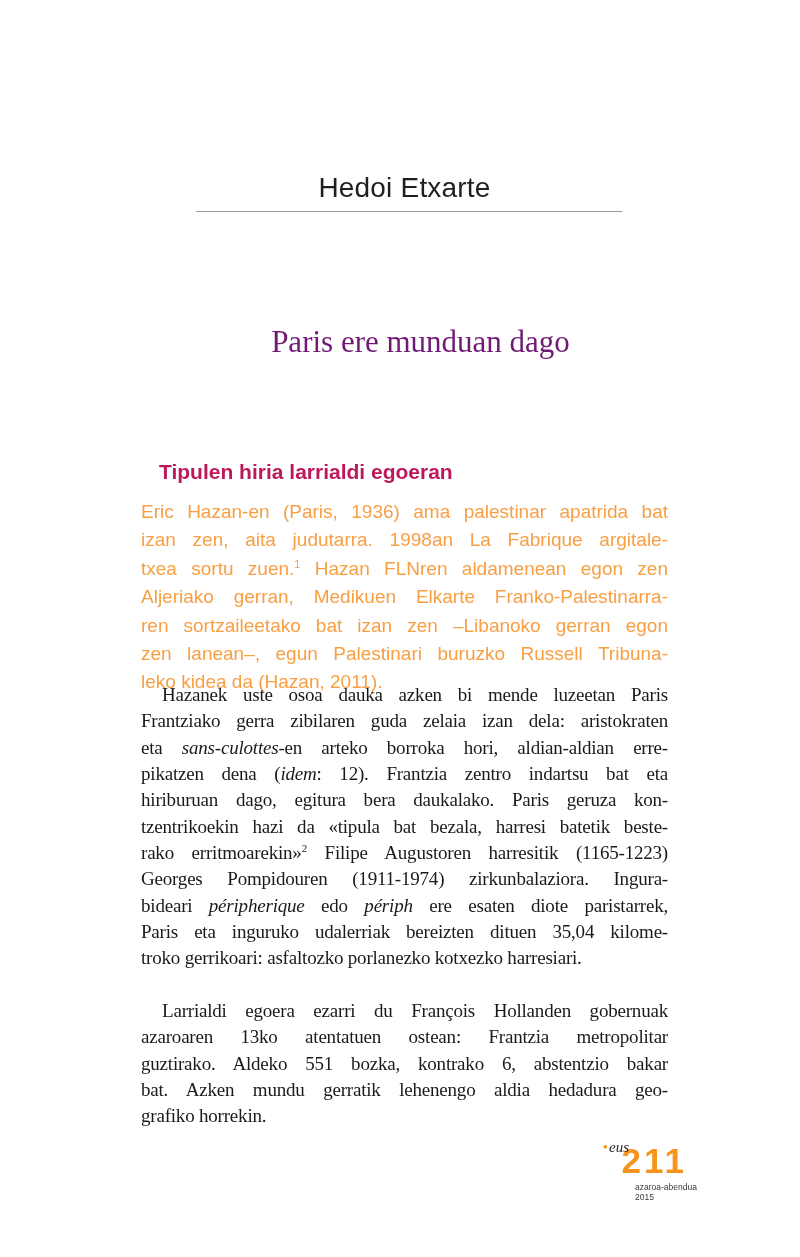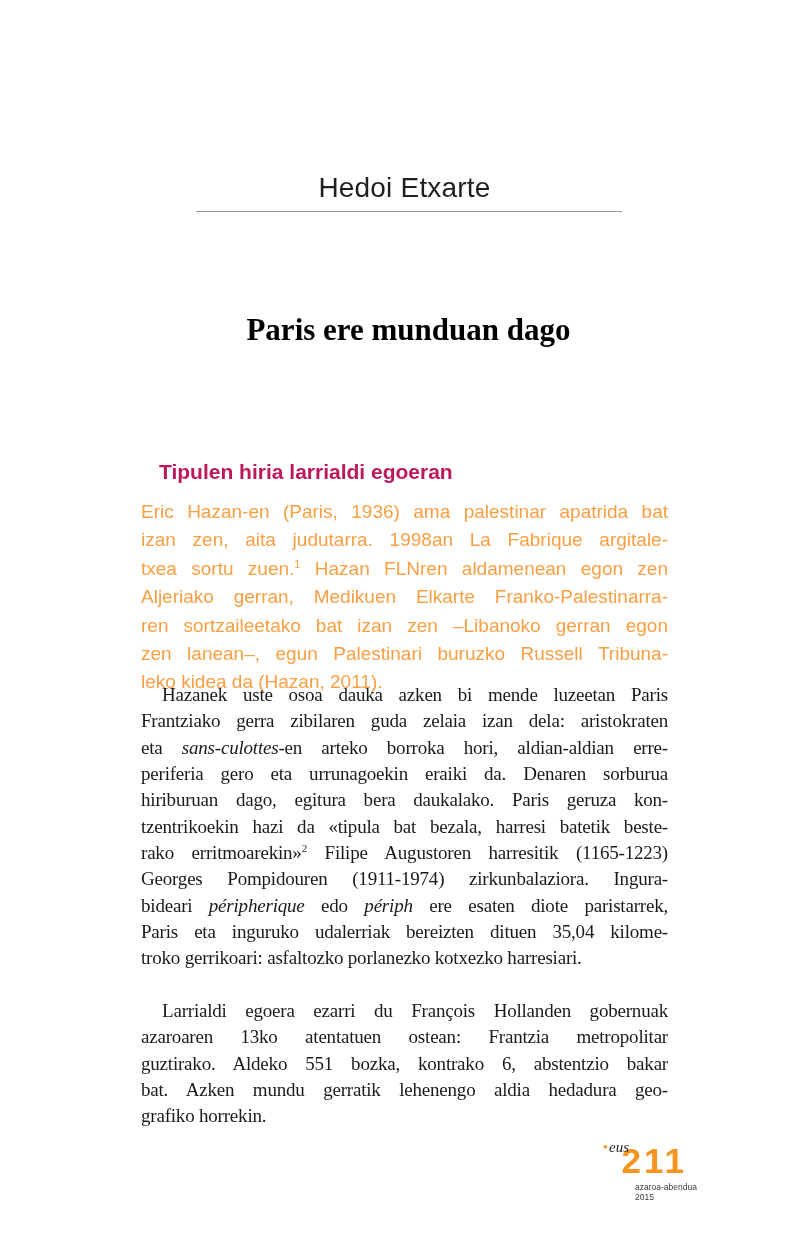--- a/index.html
+++ b/index.html
@@ -19,26 +19,26 @@
     color: #1f1f1f;
     letter-spacing: 0.2px;
   }
   .author-rule {
     position: absolute; top: 211px; left: 196px; width: 426px;
     border: none; border-top: 1.2px solid #9a9a9a; margin: 0;
   }
 
   .title {
     position: absolute; top: 308px; left: 121px; width: 567px;
-    margin: 4px;
+    margin: 16px;
     text-align: center;
     font-family: "Liberation Serif", serif;
-    font-weight: bold;
+    font-weight: normal;
     font-size: 31px; line-height: 36px;
-    color: #000000;
+    color: #701a75;
   }
 
   .section-heading {
     position: absolute; top: 459px; left: 141px; width: 527px;
     margin: 0;
     font-size: 21px; line-height: 25px;
     font-weight: bold;
   }
 
   .lead {
@@ -117,21 +117,21 @@
       <div class="line"><span>Aljeriako gerran, Medikuen Elkarte Franko-Palestinarra-</span></div>
       <div class="line"><span>ren sortzaileetako bat izan zen –Libanoko gerran egon</span></div>
       <div class="line"><span>zen lanean–, egun Palestinari buruzko Russell Tribuna-</span></div>
       <div class="line last"><span>leko kidea da (Hazan, 2011).</span></div>
     </div>
 
   <div class="body-para" id="body-para-1">
       <div class="line indent"><span>Hazanek uste osoa dauka azken bi mende luzeetan Paris</span></div>
       <div class="line"><span>Frantziako gerra zibilaren guda zelaia izan dela: aristokraten</span></div>
       <div class="line"><span>eta </span><span class="it">sans-culottes</span><span>-en arteko borroka hori, aldian-aldian erre-</span></div>
-      <div class="line"><span>periferia gero eta urrunagoekin eraiki da. Denaren sorburua</span></div>
+      <div class="line"><span>pikatzen dena (</span><span class="it">idem</span><span>: 12). Frantzia zentro indartsu bat eta</span></div>
       <div class="line"><span>hiriburuan dago, egitura bera daukalako. Paris geruza kon-</span></div>
       <div class="line"><span>tzentrikoekin hazi da «tipula bat bezala, harresi batetik beste-</span></div>
       <div class="line"><span>rako erritmoarekin»</span><span class="sup">2</span><span> Filipe Augustoren harresitik (1165-1223)</span></div>
       <div class="line"><span>Georges Pompidouren (1911-1974) zirkunbalaziora. Ingura-</span></div>
       <div class="line"><span>bideari </span><span class="it">péripherique</span><span> edo </span><span class="it">périph</span><span> ere esaten diote paristarrek,</span></div>
       <div class="line"><span>Paris eta inguruko udalerriak bereizten dituen 35,04 kilome-</span></div>
       <div class="line last"><span>troko gerrikoari: asfaltozko porlanezko kotxezko harresiari.</span></div>
     </div>
 
   <div class="body-para" id="body-para-2">

